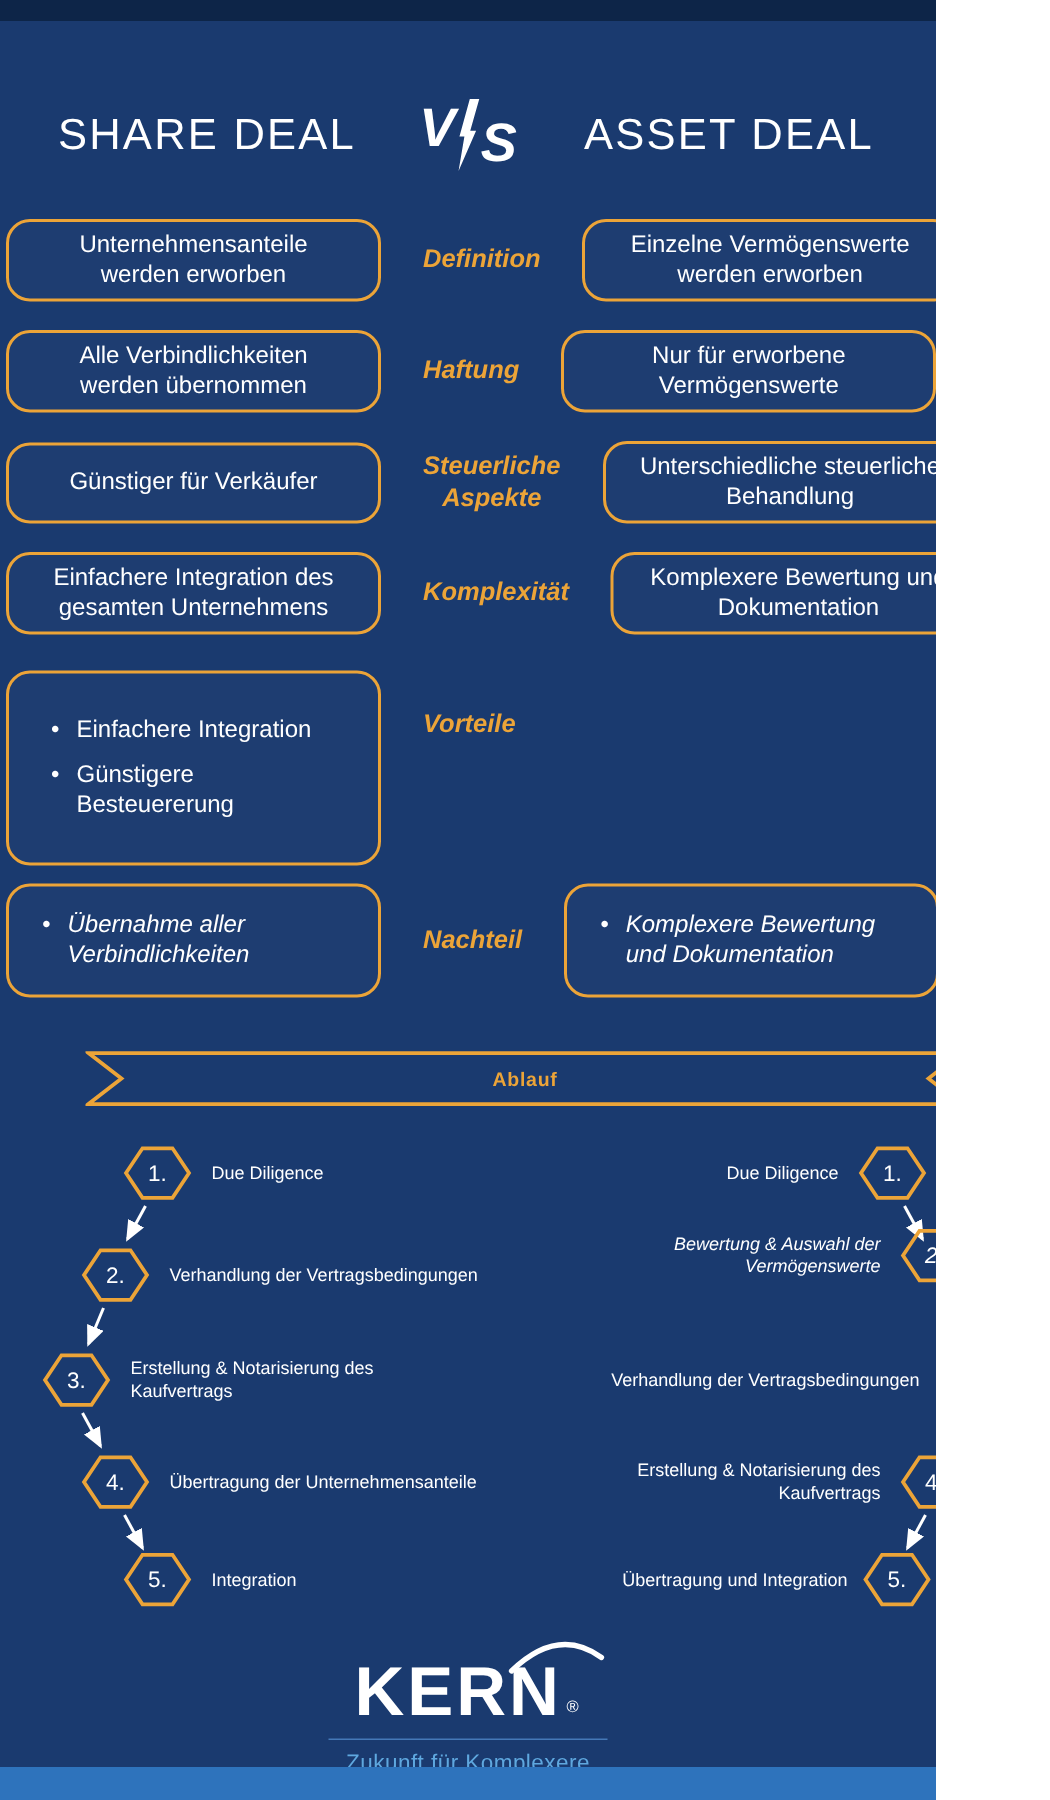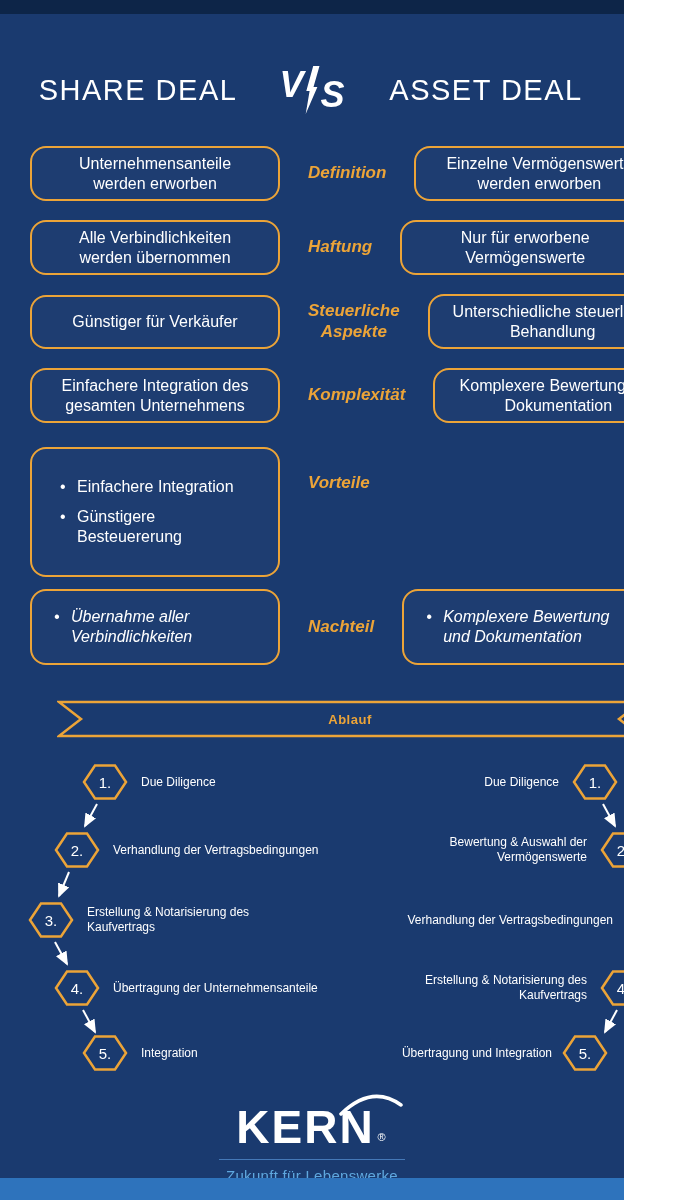--- a/index.html
+++ b/index.html
@@ -24,21 +24,21 @@
   .vs{display:flex;align-items:center;justify-content:center;height:56px;}
   .vs-v,.vs-s{font-style:italic;font-weight:700;font-size:36px;color:var(--white);}
   .vs-v{margin-top:-10px;}
   .vs-s{margin-top:10px;}
   .vs-bolt{width:15px;height:48px;background:var(--white);margin:0 1px;
            clip-path:polygon(58% 0,100% 0,60% 44%,86% 44%,8% 100%,34% 52%,12% 52%);}
 
   
   .comparison{position:absolute;top:146px;left:0;right:0;}
   .row{display:grid;grid-template-columns:250px 1fr 250px;align-items:center;
-       padding:0 30px;margin-bottom:19px;}
+       padding:0 4px;margin-bottom:19px;}
   .cbox{border:2px solid var(--gold);border-radius:16px;min-height:54px;
         display:flex;align-items:center;justify-content:center;text-align:center;
         color:var(--white);font-size:16px;line-height:1.22;padding:6px 22px;
         background:rgba(255,255,255,0.02);}
   .clabel{color:var(--gold);font-weight:700;font-size:17px;text-align:center;
           line-height:1.2;padding:0 28px;font-style:italic;}
   .row-tall{margin-top:24px;margin-bottom:12px;}
   .cbox.tall{min-height:130px;}
   .cbox.mid{min-height:62px;}
   .row-tall .clabel{align-self:start;margin-top:26px;}
@@ -208,21 +208,21 @@
 
     <div class="step step-r" style="right:82px;top:30px;">
       <div class="step-label">Due Diligence</div>
       <div class="hex">
         <svg width="46" height="40" viewBox="0 0 46 40">
             <polygon points="2,20 13,3.5 33,3.5 44,20 33,36.5 13,36.5" fill="none" stroke="#ECA438" stroke-width="2.5"></polygon>
           </svg>
         <span class="hex-num">1.</span>
       </div>
     </div>
-    <div class="step step-r" style="right:54px;top:98px;">
+    <div class="step step-r" style="right:54px;top:85px;font-style:italic;">
       <div class="step-label">Bewertung &amp; Auswahl der Vermögenswerte</div>
       <div class="hex">
         <svg width="46" height="40" viewBox="0 0 46 40">
             <polygon points="2,20 13,3.5 33,3.5 44,20 33,36.5 13,36.5" fill="none" stroke="#ECA438" stroke-width="2.5"></polygon>
           </svg>
         <span class="hex-num">2.</span>
       </div>
     </div>
     <div class="step step-r" style="right:28px;top:168px;">
       <div class="step-label">Verhandlung der Vertragsbedingungen</div>
@@ -235,36 +235,36 @@
     </div>
     <div class="step step-r" style="right:54px;top:236px;">
       <div class="step-label">Erstellung &amp; Notarisierung des Kaufvertrags</div>
       <div class="hex">
         <svg width="46" height="40" viewBox="0 0 46 40">
             <polygon points="2,20 13,3.5 33,3.5 44,20 33,36.5 13,36.5" fill="none" stroke="#ECA438" stroke-width="2.5"></polygon>
           </svg>
         <span class="hex-num">4.</span>
       </div>
     </div>
-    <div class="step step-r" style="right:92px;top:301px;gap:10px;">
+    <div class="step step-r" style="right:79px;top:301px;gap:10px;">
       <div class="step-label">Übertragung und Integration</div>
       <div class="hex">
         <svg width="46" height="40" viewBox="0 0 46 40">
             <polygon points="2,20 13,3.5 33,3.5 44,20 33,36.5 13,36.5" fill="none" stroke="#ECA438" stroke-width="2.5"></polygon>
           </svg>
         <span class="hex-num">5.</span>
       </div>
     </div>
   </div>
 
   <div class="footer">
     <div class="brand">
       <span>KERN</span><span class="reg">®</span>
       <svg class="brand-arc" width="66" height="26" viewBox="0 0 66 26">
         <path d="M3,23 Q34,-7 63,14" fill="none" stroke="#ffffff" stroke-width="3.5" stroke-linecap="round"></path>
       </svg>
     </div>
     <div class="divider"></div>
-    <div class="tagline">Zukunft für Lebenswerke</div>
+    <div class="tagline">Zukunft für Komplexere</div>
   </div>
 
   <div class="bottom-strip"></div>
 </div>
 
 </body></html>

